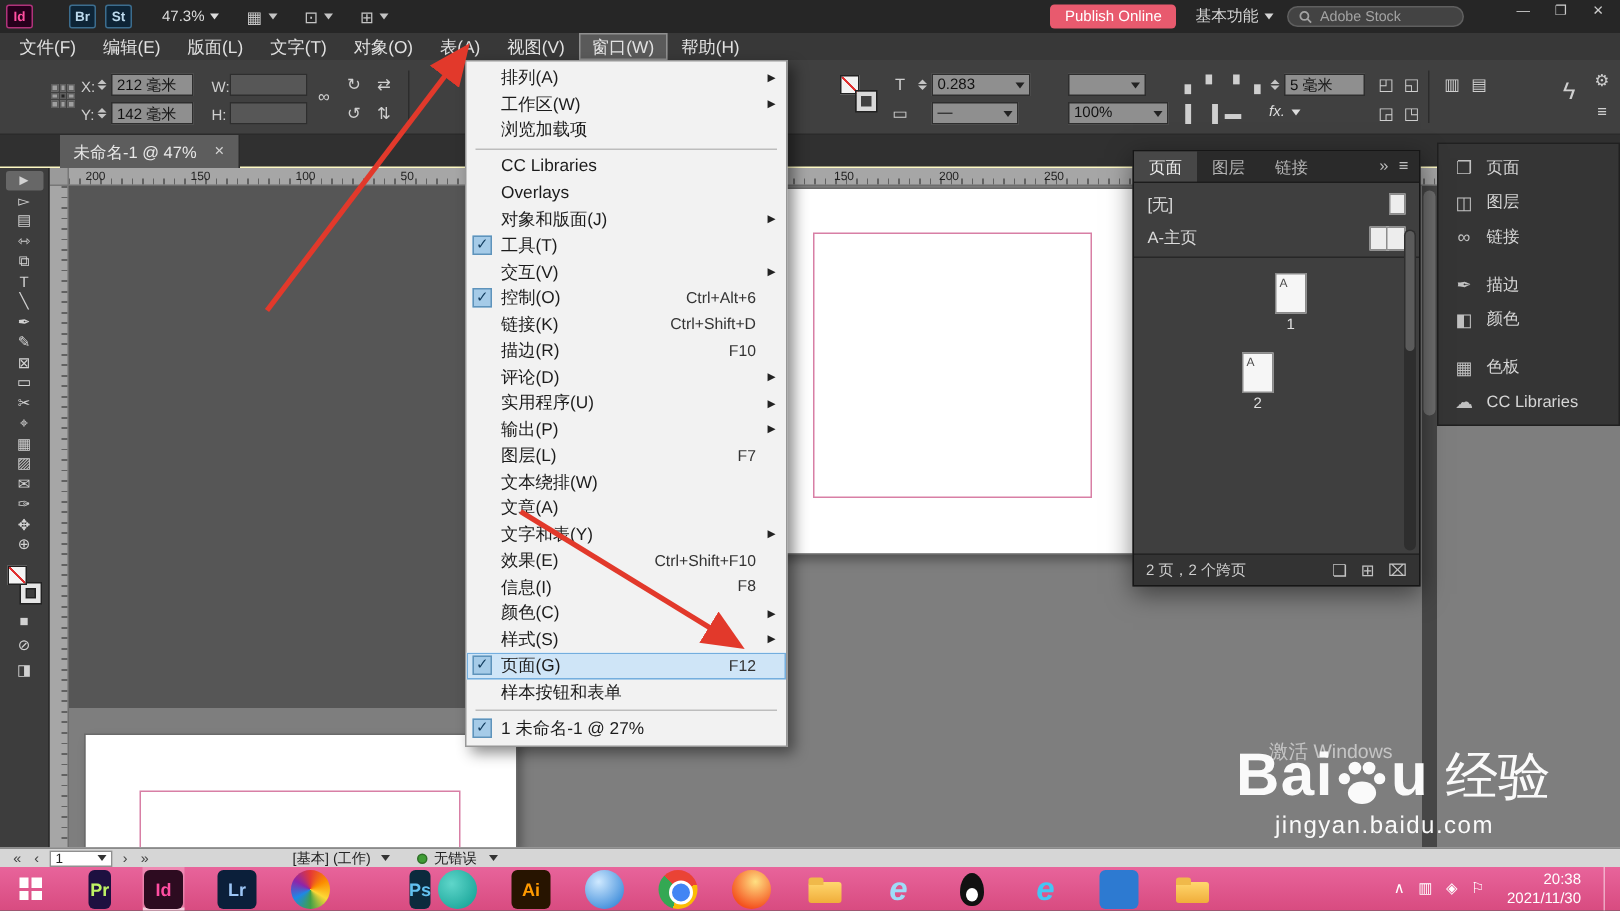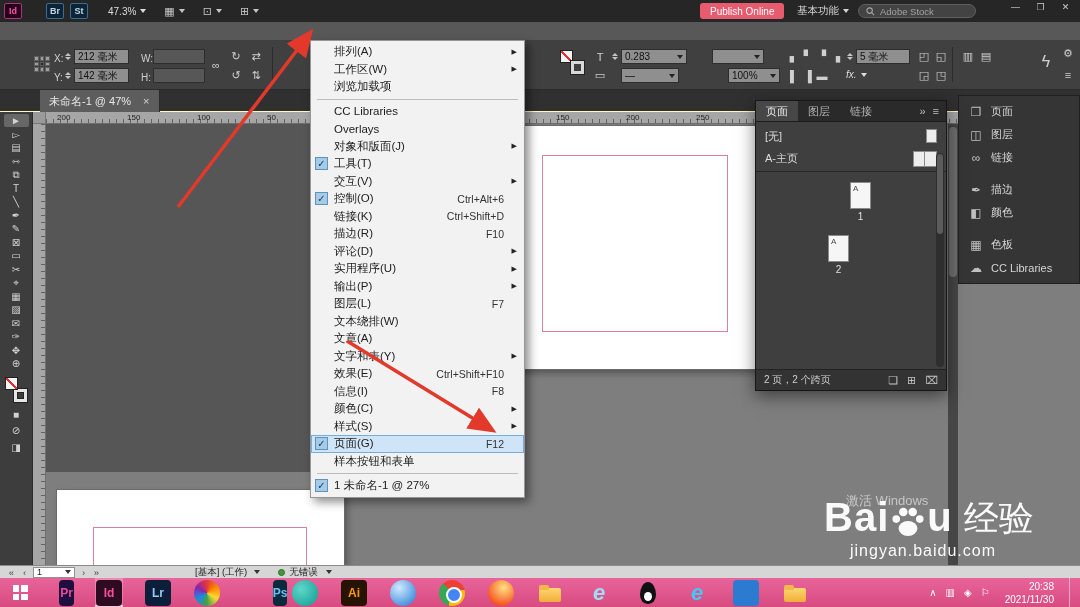--- a/index.html
+++ b/index.html
@@ -239,20 +239,31 @@
         </svg>
       <span>Adobe Stock</span>
     </span>
     <span class="winctl">
       <span>—</span>
       <span>❐</span>
       <span>✕</span>
     </span>
   </div>
 
+  <div class="menubar" id="menubar">
+      <span class="mb-item">文件(F)</span>
+      <span class="mb-item">编辑(E)</span>
+      <span class="mb-item">版面(L)</span>
+      <span class="mb-item">文字(T)</span>
+      <span class="mb-item">对象(O)</span>
+      <span class="mb-item">表(A)</span>
+      <span class="mb-item">视图(V)</span>
+      <span class="mb-item active">窗口(W)</span>
+      <span class="mb-item">帮助(H)</span>
+    </div>
 
   <div class="control">
     <span class="proxy">
         <i></i>
         <i></i>
         <i></i>
         <i></i>
         <i class="c"></i>
         <i></i>
         <i></i>
@@ -285,21 +296,21 @@
         <span class="caret"></span>
       </span>
     <span class="ccombo" style="left:621px;top:28px;width:58px">
         <span>—</span>
         <span class="caret"></span>
       </span>
     <span class="ccombo" style="left:712px;top:9px;width:52px">
         <span></span>
         <span class="caret"></span>
       </span>
-    <span class="ccombo" style="left:728px;top:28px;width:52px">
+    <span class="ccombo" style="left:712px;top:28px;width:67px">
         <span>100%</span>
         <span class="caret"></span>
       </span>
     <span class="cicon" style="left:786px;top:9px">▖</span>
     <span class="cicon" style="left:800px;top:9px">▘</span>
     <span class="cicon" style="left:814px;top:9px">▝</span>
     <span class="cicon" style="left:828px;top:9px">▗</span>
     <span class="cicon" style="left:786px;top:28px">▌</span>
     <span class="cicon" style="left:800px;top:28px">▐</span>
     <span class="cicon" style="left:814px;top:28px">▬</span>
@@ -669,21 +680,21 @@
     <span class="start">
       <span class="win-logo">
           <i></i>
           <i></i>
           <i></i>
           <i></i>
         </span>
     </span>
     <span class="tb-apps" id="tb-apps">
         <span class="tb-app">
-          <span class="tb-tile tile-premiere" style="background: rgb(29, 16, 64); color: #ec4899; margin-left: 13px;">Pr</span>
+          <span class="tb-tile tile-premiere" style="background: rgb(29, 16, 64); color: #bef264; margin-left: 13px;">Pr</span>
         </span>
         <span class="tb-app active">
           <span class="tb-tile tile-indesign" style="background: rgb(45, 11, 32); color: rgb(255, 78, 161);">Id</span>
         </span>
         <span class="tb-app">
           <span class="tb-tile tile-lightroom" style="background: rgb(11, 31, 58); color: rgb(156, 197, 245);">Lr</span>
         </span>
         <span class="tb-app">
           <span class="tb-tile tile-photos"></span>
         </span>

